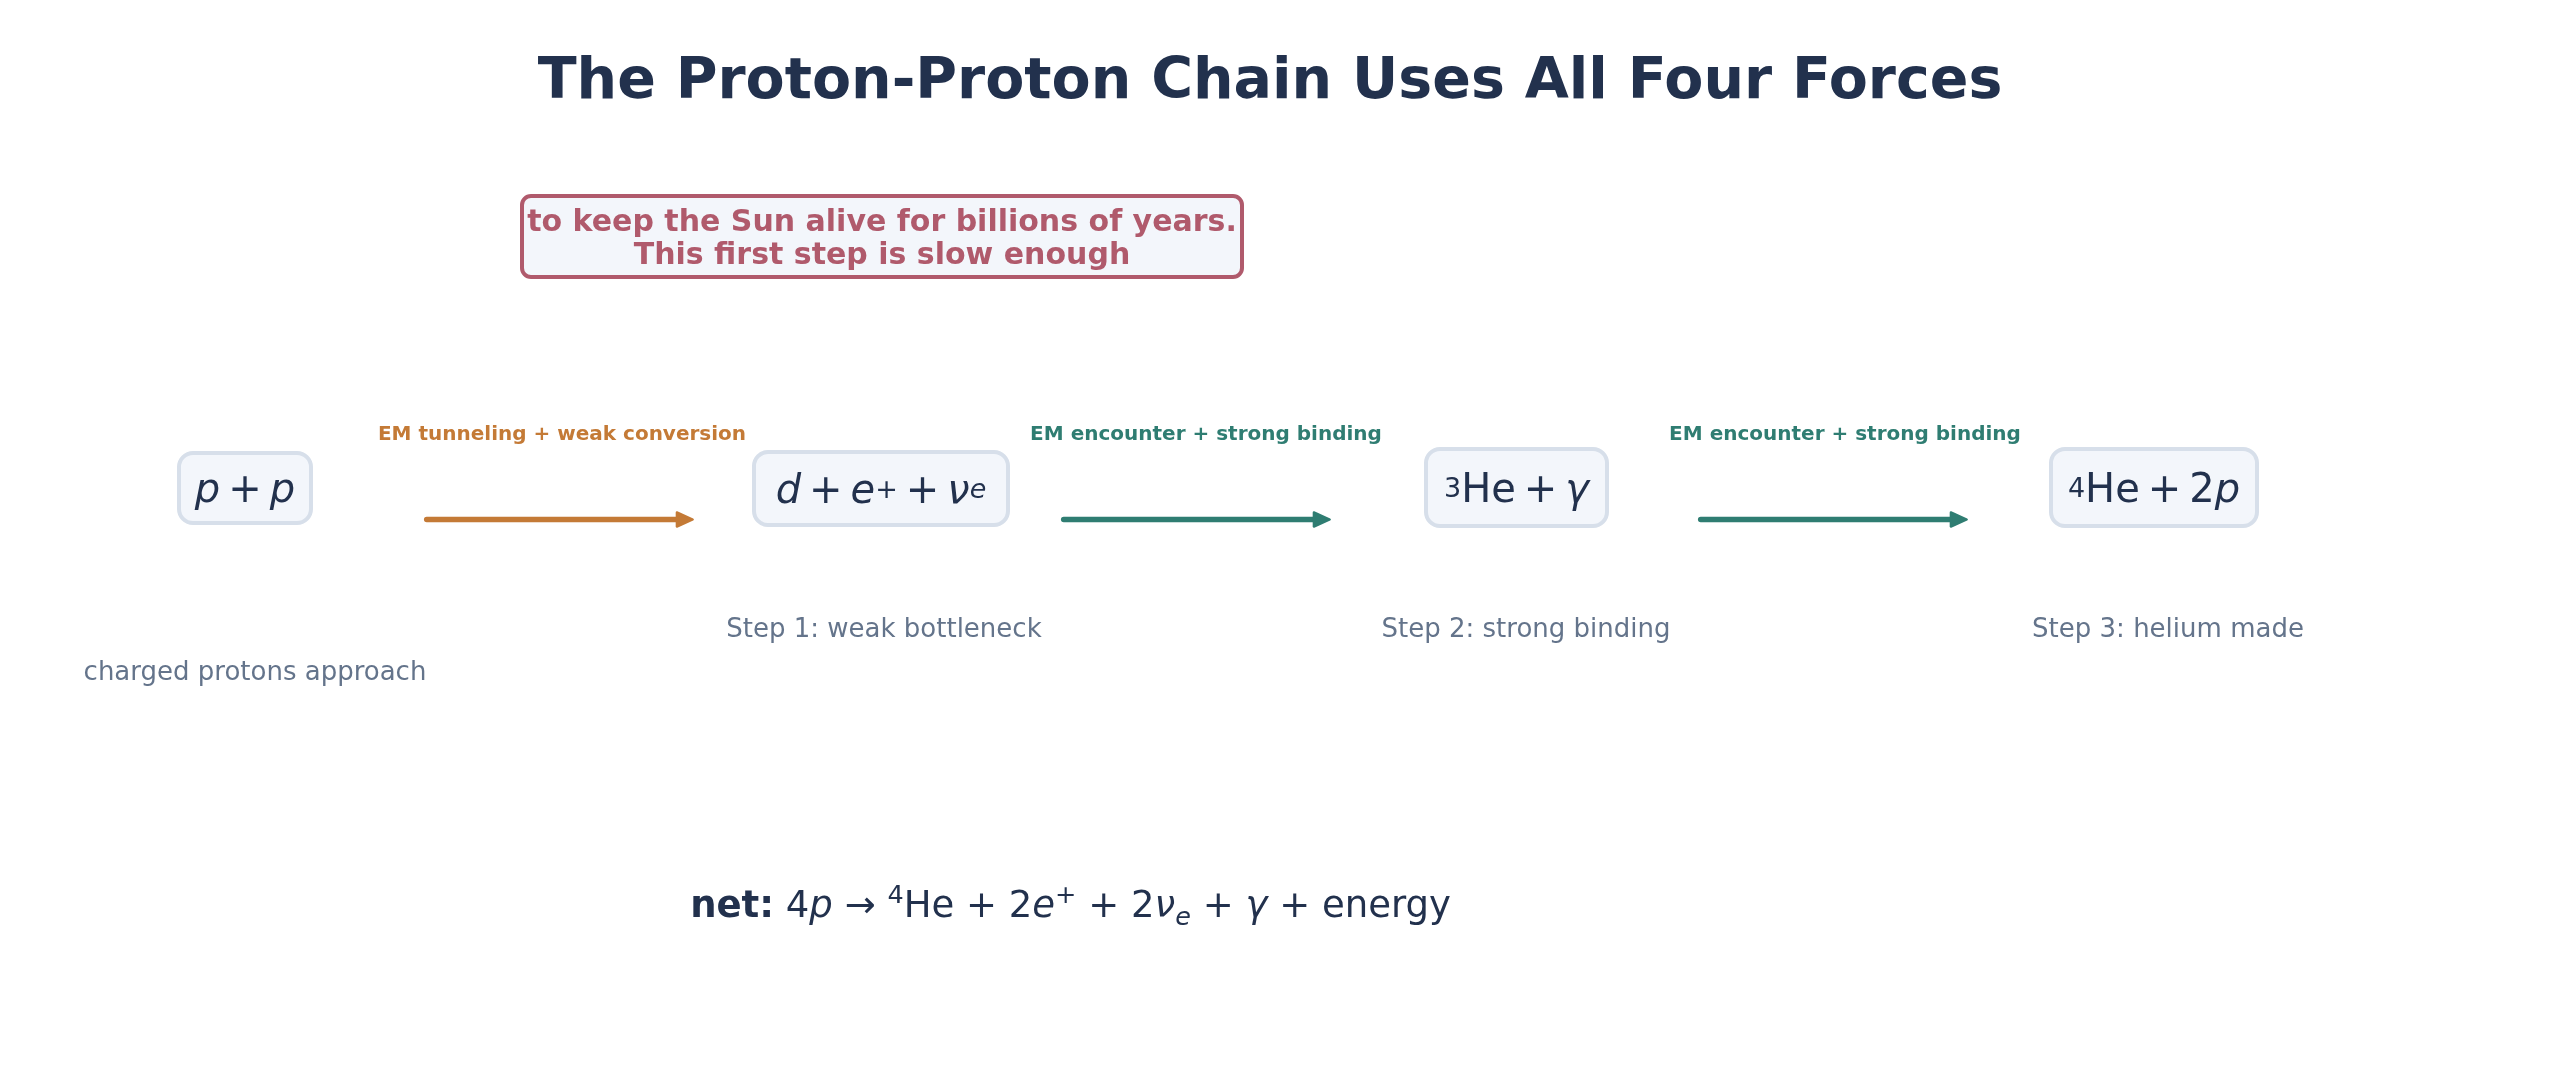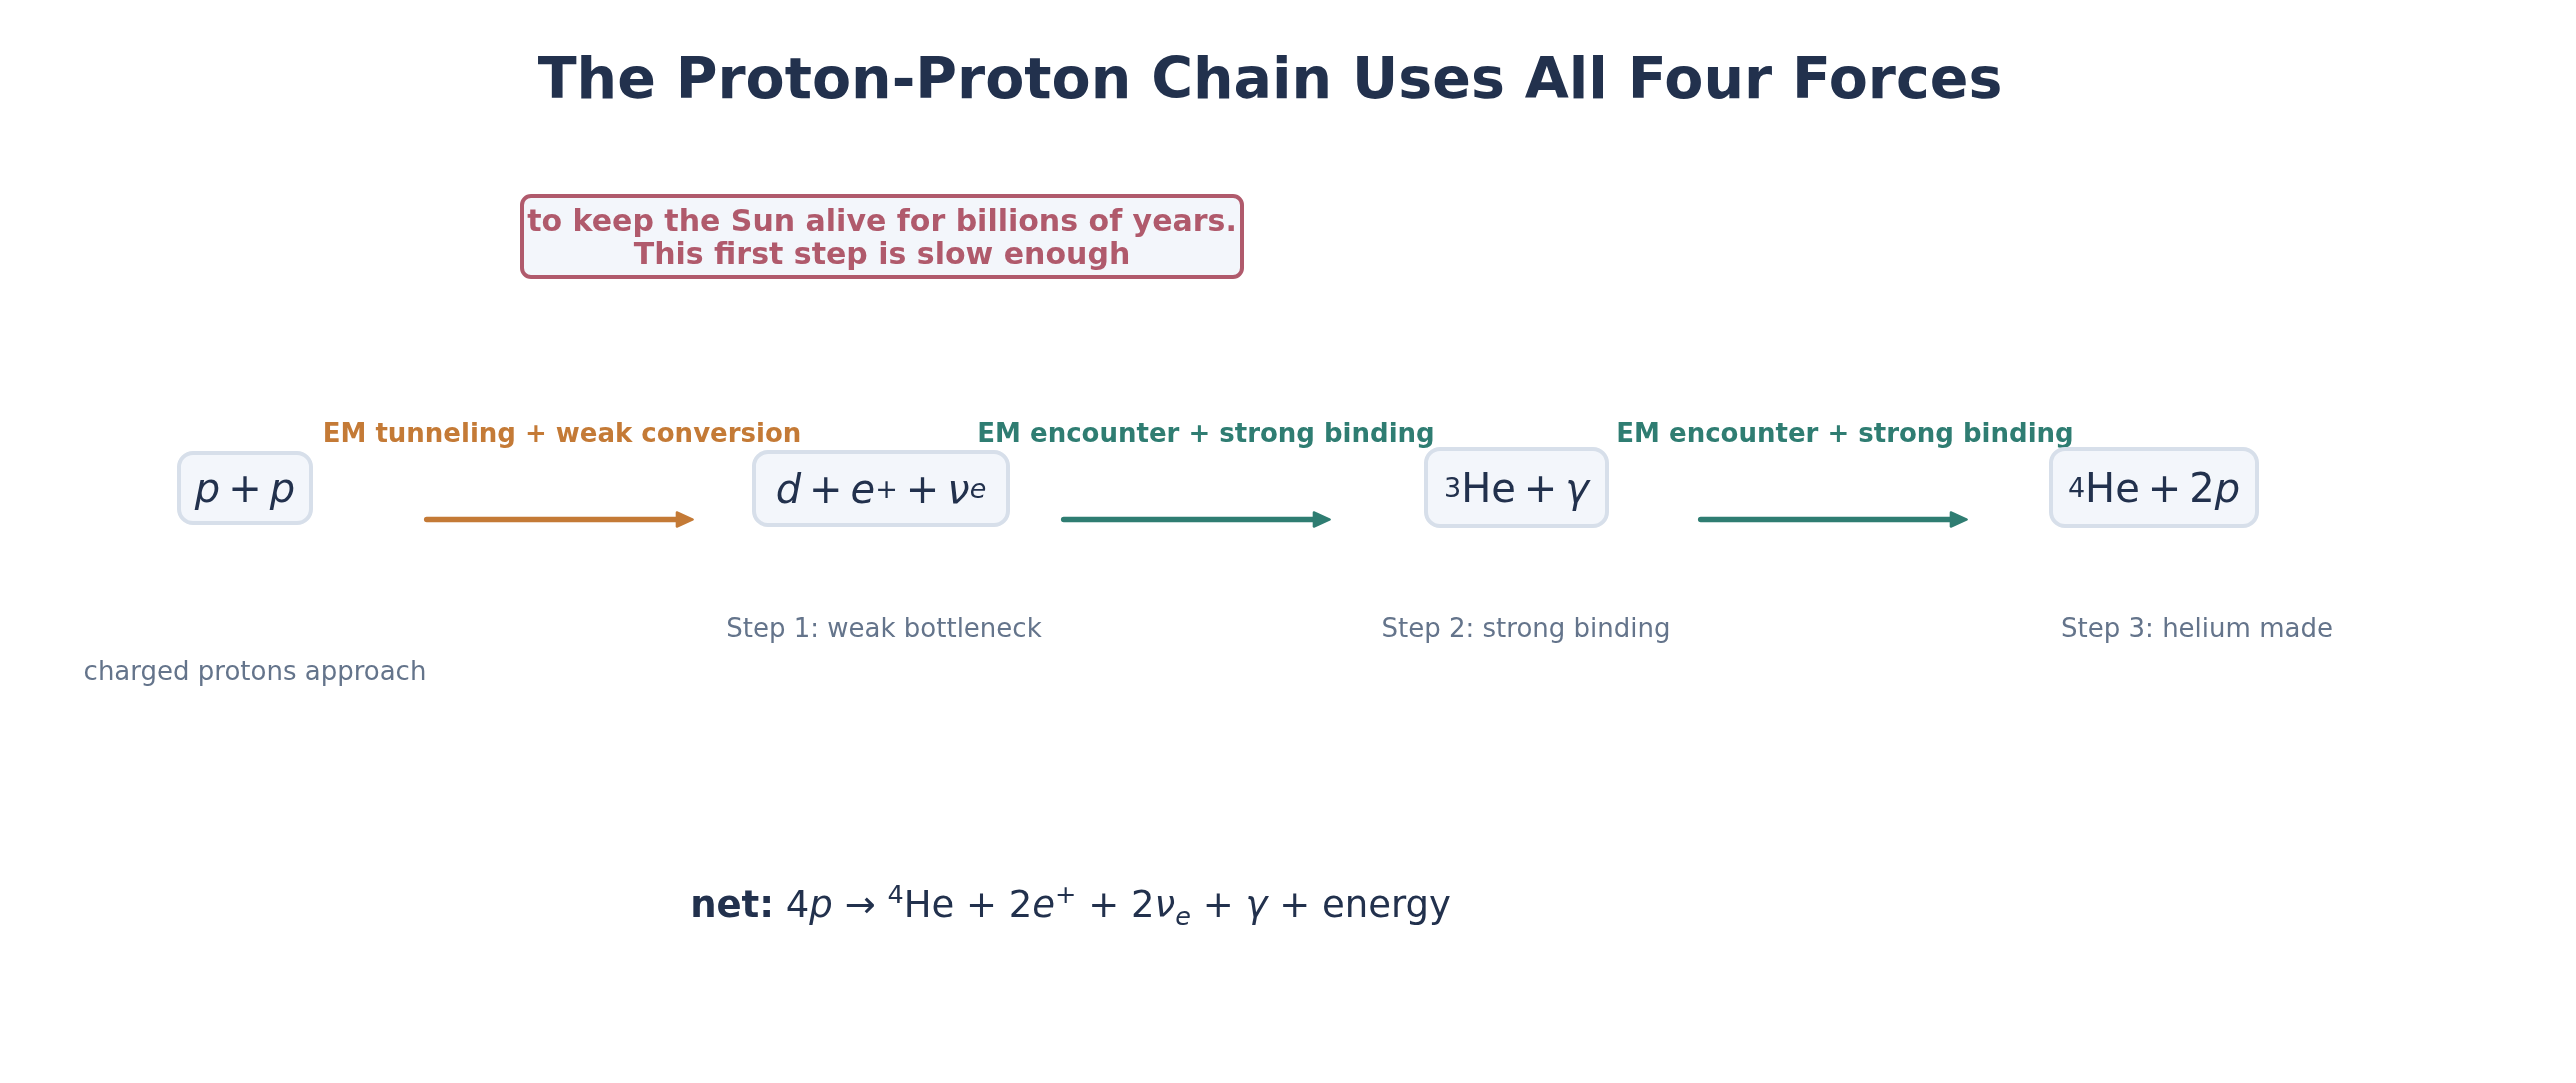--- a/index.html
+++ b/index.html
@@ -36,21 +36,21 @@
       font-weight: bold;
       font-size: 30px;
       line-height: 33px;
       text-align: center;
       padding-top: 6.4px;
       white-space: nowrap;
     }
     .callout .line { display: block; }
     .edge-label {
       top: 416px;
-      font-size: 26px;
+      font-size: 20px;
       font-weight: bold;
       line-height: 35px;
       white-space: nowrap;
       transform: translateX(-50%);
     }
     .node {
       box-sizing: border-box;
       border: 4px solid #d7dfea;
       border-radius: 16px;
       background: #f3f6fb;
@@ -141,21 +141,21 @@
   <path d="M322 3 L342 12 L322 21 Z" fill="#2f7d72" stroke="#2f7d72" stroke-width="3" stroke-linejoin="round"></path>
 </svg>
 <svg class="abs arrow" style="left:1695px; top:510px; width:279px;" viewBox="0 0 350 24">
   <line x1="6" y1="12" x2="326" y2="12" stroke="#2f7d72" stroke-width="7" stroke-linecap="round"></line>
   <path d="M322 3 L342 12 L322 21 Z" fill="#2f7d72" stroke="#2f7d72" stroke-width="3" stroke-linejoin="round"></path>
 </svg>
 
 <div class="abs step-label" style="left:255px;margin-top:43px;">charged protons approach</div>
 <div class="abs step-label" style="left:884px;">Step 1: weak bottleneck</div>
 <div class="abs step-label" style="left:1526px;">Step 2: strong binding</div>
-<div class="abs step-label" style="left:2168px;margin-left:29px;">Step 3: helium made</div>
+<div class="abs step-label" style="left:2168px;">Step 3: helium made</div>
 
 <div class="abs net">
   <span class="bold">net:</span>
   <span>4</span><span class="it">p</span>
   <span>→</span>
   <sup>4</sup><span>He</span>
   <span>+</span>
   <span>2</span><span class="it">e</span><sup>+</sup>
   <span>+</span>
   <span>2</span><span class="it">ν</span><sub>e</sub>

